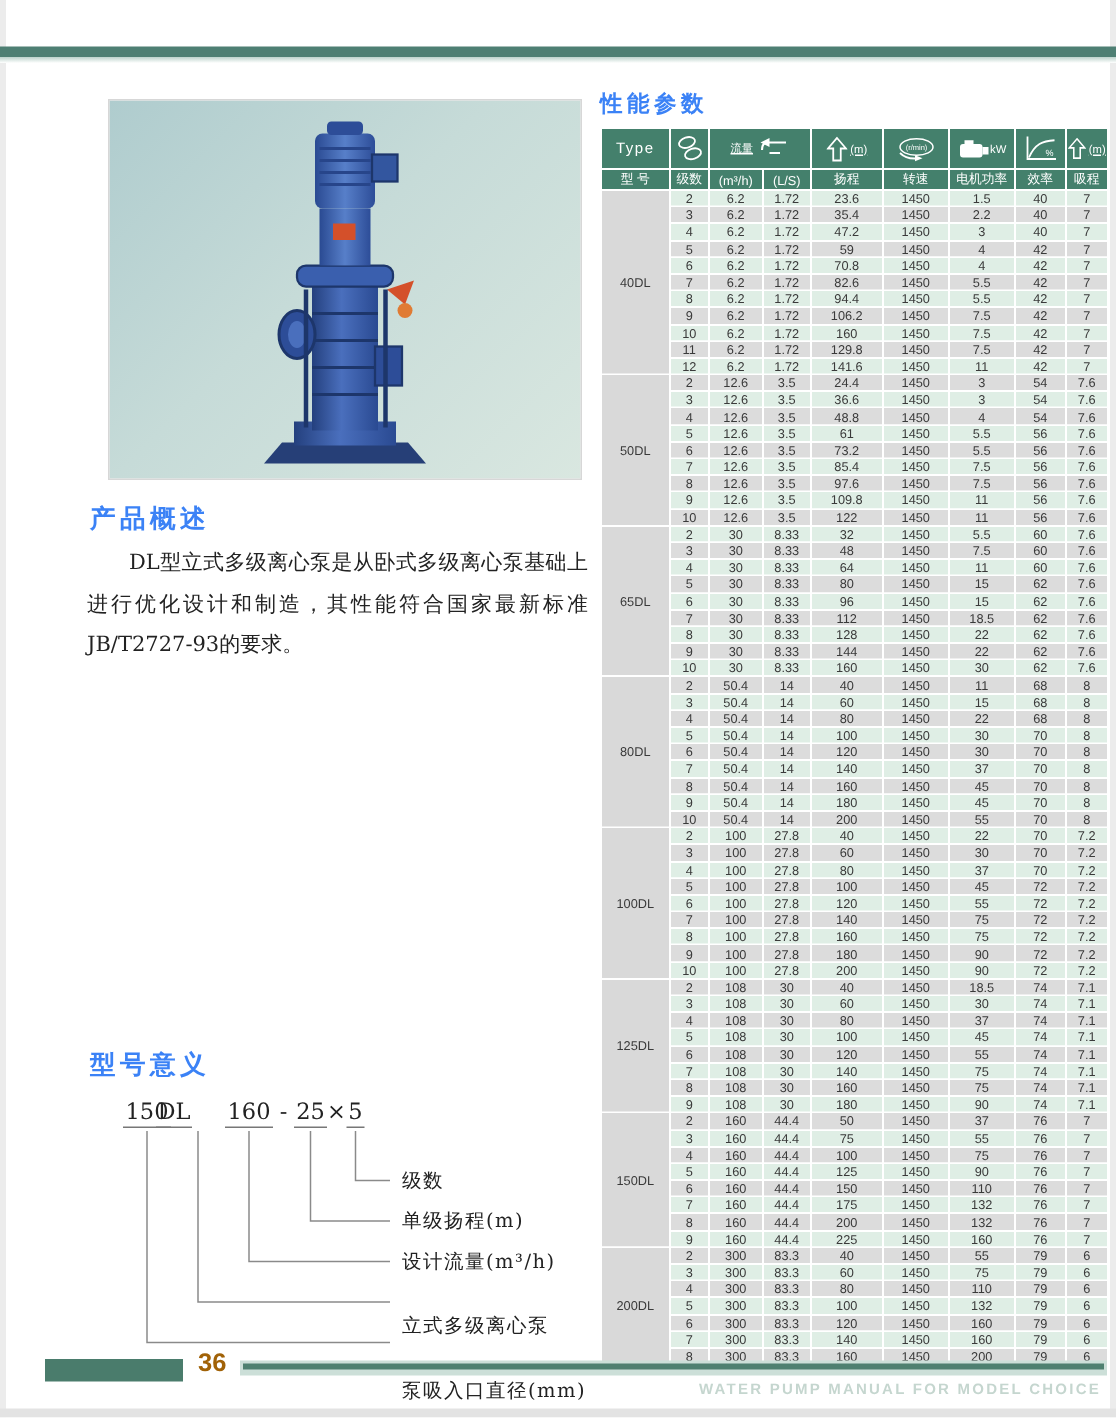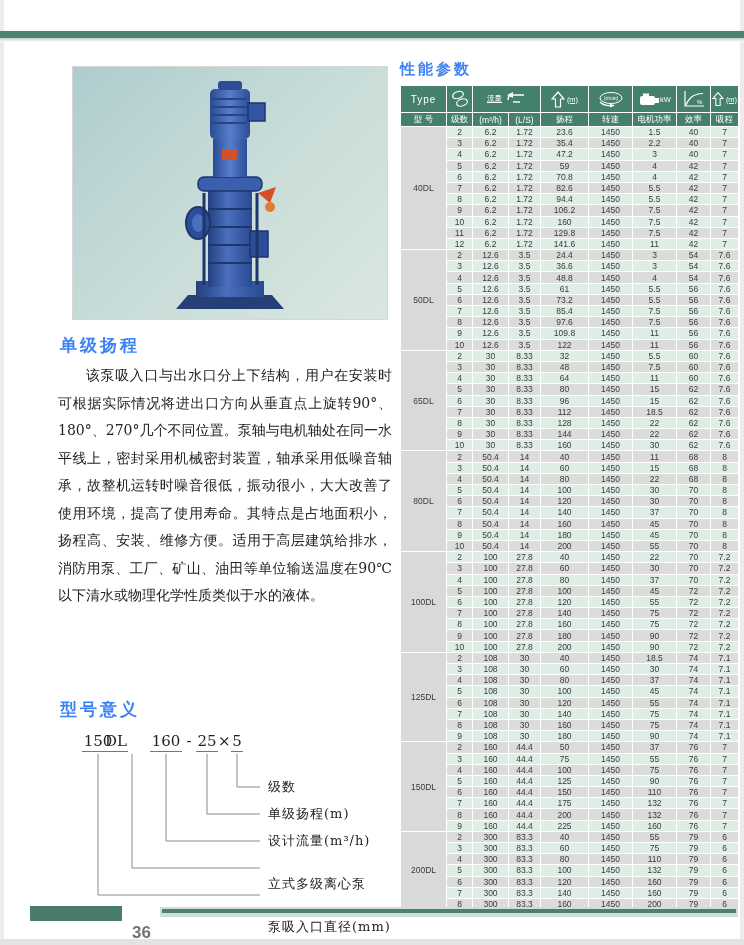--- a/index.html
+++ b/index.html
@@ -75,21 +75,21 @@
   tr.row-gray td{background:#dcdcdc;}
   tr.row-green td.type-cell,tr.row-gray td.type-cell{background:#d9d9d9;}
   .hicon{display:inline-block;vertical-align:middle;}
   .hflex{display:flex;align-items:center;justify-content:center;gap:2px;text-decoration:underline;}
   .hstack{display:flex;flex-direction:row;align-items:center;justify-content:center;gap:0px;}
   .u-label{font-size:7.5px;color:#fff;}
   .type-label{font-size:10px;letter-spacing:1px;}
 
   
   .footer-block{position:absolute;left:30px;top:906px;width:92px;height:15px;background:#4a7c6c;}
-  .footer-page{position:absolute;left:132px;top:923px;font-size:17px;font-weight:bold;color:#737373;}
+  .footer-page{position:absolute;left:132px;top:899px;font-size:17px;font-weight:bold;color:#a16207;}
   .footer-band{position:absolute;left:160px;top:907px;width:578px;height:10px;background:#ccdfd8;}
   .footer-band-line{position:absolute;left:2px;top:2px;right:2px;height:4px;background:#4e8070;}
   .footer-tagline{
     position:absolute;right:10px;top:921px;font-size:10px;font-weight:bold;
     color:#c5d6cf;letter-spacing:1.5px;
   }
 </style>
 </head>
 <body>
 
@@ -144,23 +144,23 @@
       <rect x="118" y="30" width="17" height="18" fill="#33569f" stroke="#1d366b" stroke-width="1.5"></rect>
 
       <polygon points="128,120 146,114 140,130" fill="#d4502a"></polygon>
       <circle cx="140" cy="134" r="5" fill="#e07b34"></circle>
 
       <line x1="74" y1="120" x2="74" y2="212" stroke="#1d366b" stroke-width="3"></line>
       <line x1="127" y1="120" x2="127" y2="212" stroke="#1d366b" stroke-width="3"></line>
     </svg>
   </div>
 
-  <div class="section-heading" id="overview-heading">单级扬程</div>
+  <div class="section-heading" id="overview-heading">产品概述</div>
   <div class="overview-text">
-    <p>该泵吸入口与出水口分上下结构，用户在安装时可根据实际情况将进出口方向从垂直点上旋转90°、180°、270°几个不同位置。泵轴与电机轴处在同一水平线上，密封采用机械密封装置，轴承采用低噪音轴承，故整机运转时噪音很低，振动很小，大大改善了使用环境，提高了使用寿命。其特点是占地面积小，扬程高、安装、维修方便。适用于高层建筑给排水，消防用泵、工厂、矿山、油田等单位输送温度在90℃以下清水或物理化学性质类似于水的液体。</p>
+    <p>DL型立式多级离心泵是从卧式多级离心泵基础上进行优化设计和制造，其性能符合国家最新标准JB/T2727-93的要求。</p>
   </div>
 
   <div class="section-heading" id="model-heading">型号意义</div>
   <div class="model-diagram">
     <div class="model-code">
       <span class="tok tok-u" style="left:22px;width:32px;">150</span>
       <span class="tok tok-u" style="left:44px;width:24px;">DL</span>
       <span class="tok tok-u" style="left:90px;width:32px;">160</span>
       <span class="tok" style="left:125px;width:8px;">-</span>
       <span class="tok tok-u" style="left:136px;width:22px;">25</span>
@@ -983,13 +983,14 @@
           </tr>
         </tbody>
     </table>
   </div>
 
   <div class="footer-block"></div>
   <div class="footer-page">36</div>
   <div class="footer-band">
     <div class="footer-band-line"></div>
   </div>
+  <div class="footer-tagline">WATER PUMP MANUAL FOR MODEL CHOICE</div>
 </div>
 
 </body></html>

